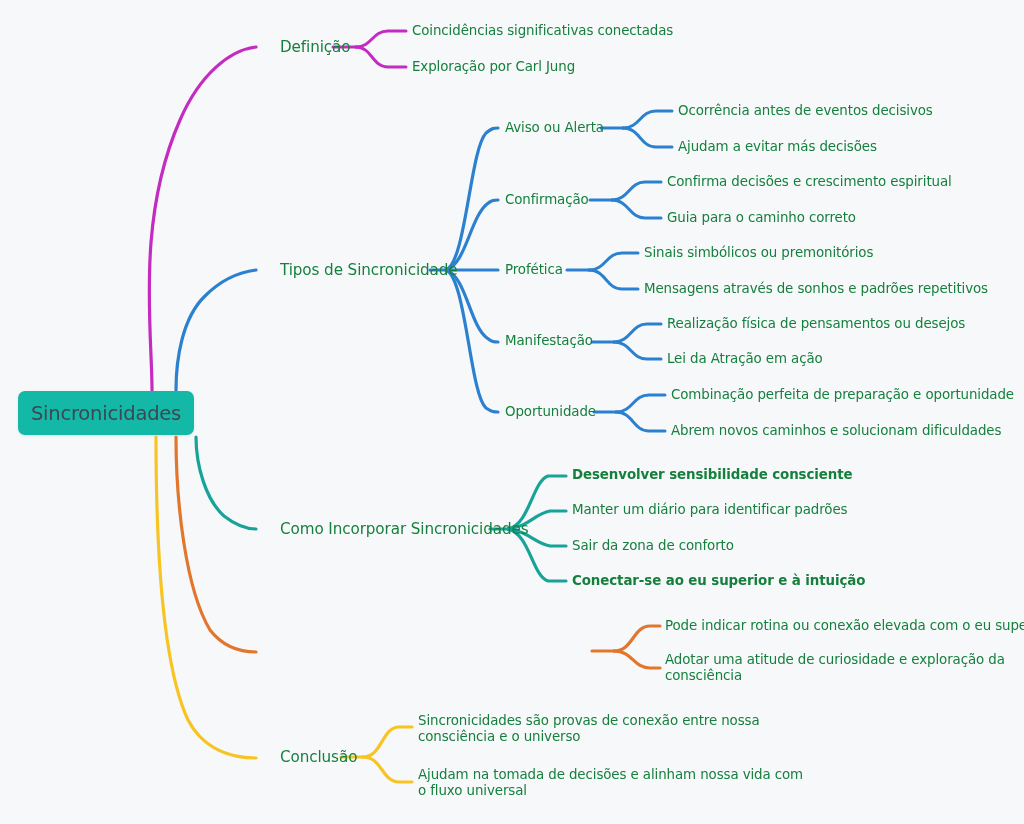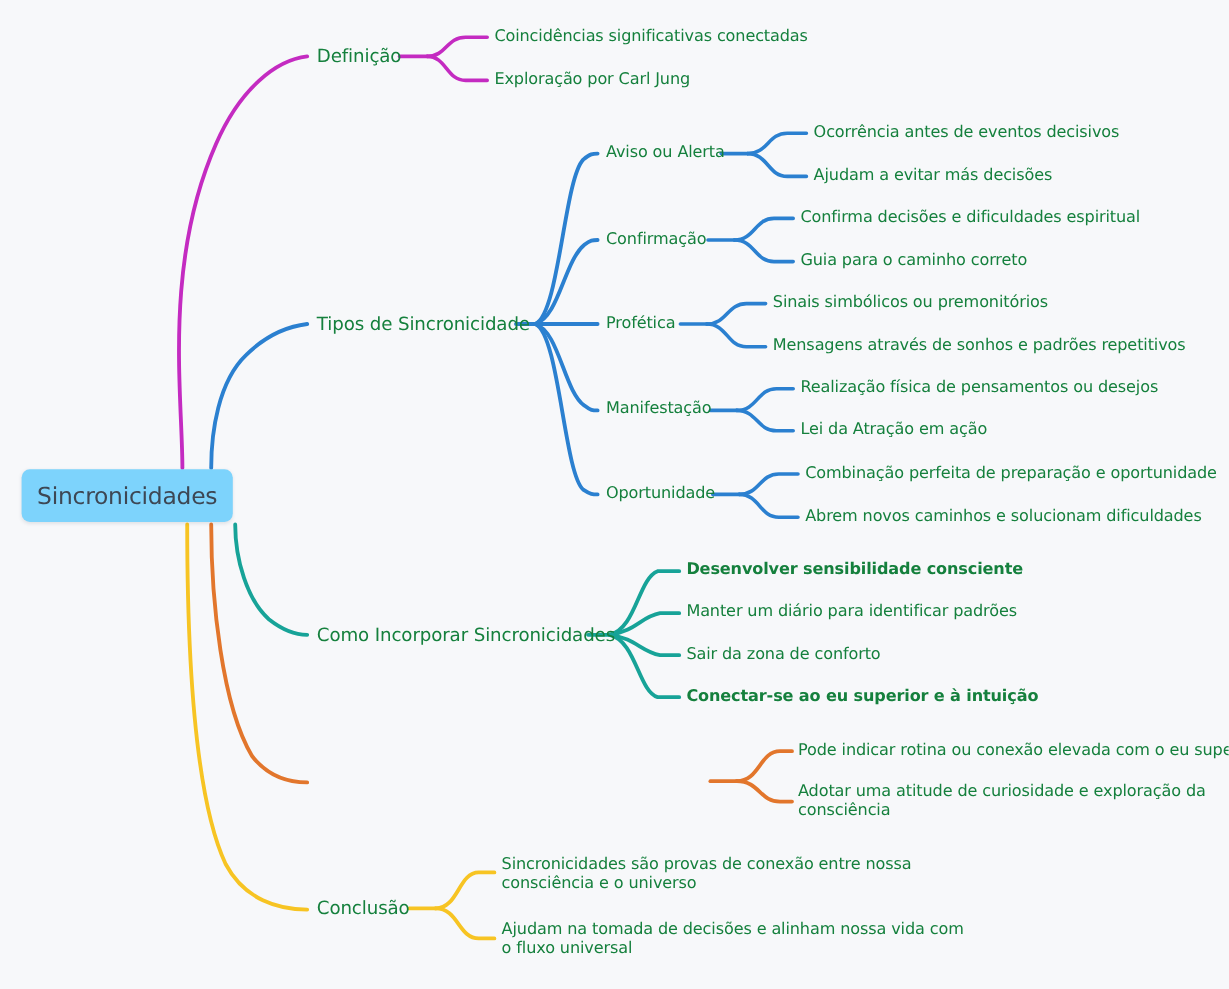--- a/index.html
+++ b/index.html
@@ -24,35 +24,35 @@
   }
   .node-label {
     position: absolute;
     color: #15803d;
     white-space: pre;
     line-height: 1.22;
     letter-spacing: -0.1px;
   }
   .root-node {
     position: absolute;
-    background: #7dd3fc;
+    background: #14b8a6;
     border-radius: 7px;
     box-shadow: 0 1px 3px rgba(40,50,70,0.10);
     display: flex;
     align-items: center;
     justify-content: center;
     z-index: 5;
   }
   .root-node .root-text {
     color: #3d4754;
     font-size: 19.5px;
     letter-spacing: -0.2px;
     white-space: pre;
   }
-  .lvl1 { font-size: 15.2px; }
+  .lvl1 { font-size: 15.2px; margin-left: 16px; }
   .lvl2 { font-size: 13.4px; }
   .wrap2 { white-space: pre-line; }
 </style>
 </head>
 <body>
 
 <div id="mindmap-root">
 
   <svg id="edges-layer" viewBox="0 0 1024 824" xmlns="http://www.w3.org/2000/svg">
 
@@ -130,21 +130,21 @@
 
   <div class="node-label lvl2" style="left:505px; top:120px;">Aviso ou Alerta</div>
   <div class="node-label lvl2" style="left:505px; top:192px;">Confirmação</div>
   <div class="node-label lvl2" style="left:505px; top:262px;">Profética</div>
   <div class="node-label lvl2" style="left:505px; top:333px;">Manifestação</div>
   <div class="node-label lvl2" style="left:505px; top:404px;">Oportunidade</div>
 
   <div class="node-label lvl2" style="left:678px; top:103px;">Ocorrência antes de eventos decisivos</div>
   <div class="node-label lvl2" style="left:678px; top:139px;">Ajudam a evitar más decisões</div>
 
-  <div class="node-label lvl2" style="left:667px; top:174px;">Confirma decisões e dificuldades espiritual</div>
+  <div class="node-label lvl2" style="left:667px; top:174px;">Confirma decisões e crescimento espiritual</div>
   <div class="node-label lvl2" style="left:667px; top:210px;">Guia para o caminho correto</div>
 
   <div class="node-label lvl2" style="left:644px; top:245px;">Sinais simbólicos ou premonitórios</div>
   <div class="node-label lvl2" style="left:644px; top:281px;">Mensagens através de sonhos e padrões repetitivos</div>
 
   <div class="node-label lvl2" style="left:667px; top:316px;">Realização física de pensamentos ou desejos</div>
   <div class="node-label lvl2" style="left:667px; top:351px;">Lei da Atração em ação</div>
 
   <div class="node-label lvl2" style="left:671px; top:387px;">Combinação perfeita de preparação e oportunidade</div>
   <div class="node-label lvl2" style="left:671px; top:423px;">Abrem novos caminhos e solucionam dificuldades</div>

